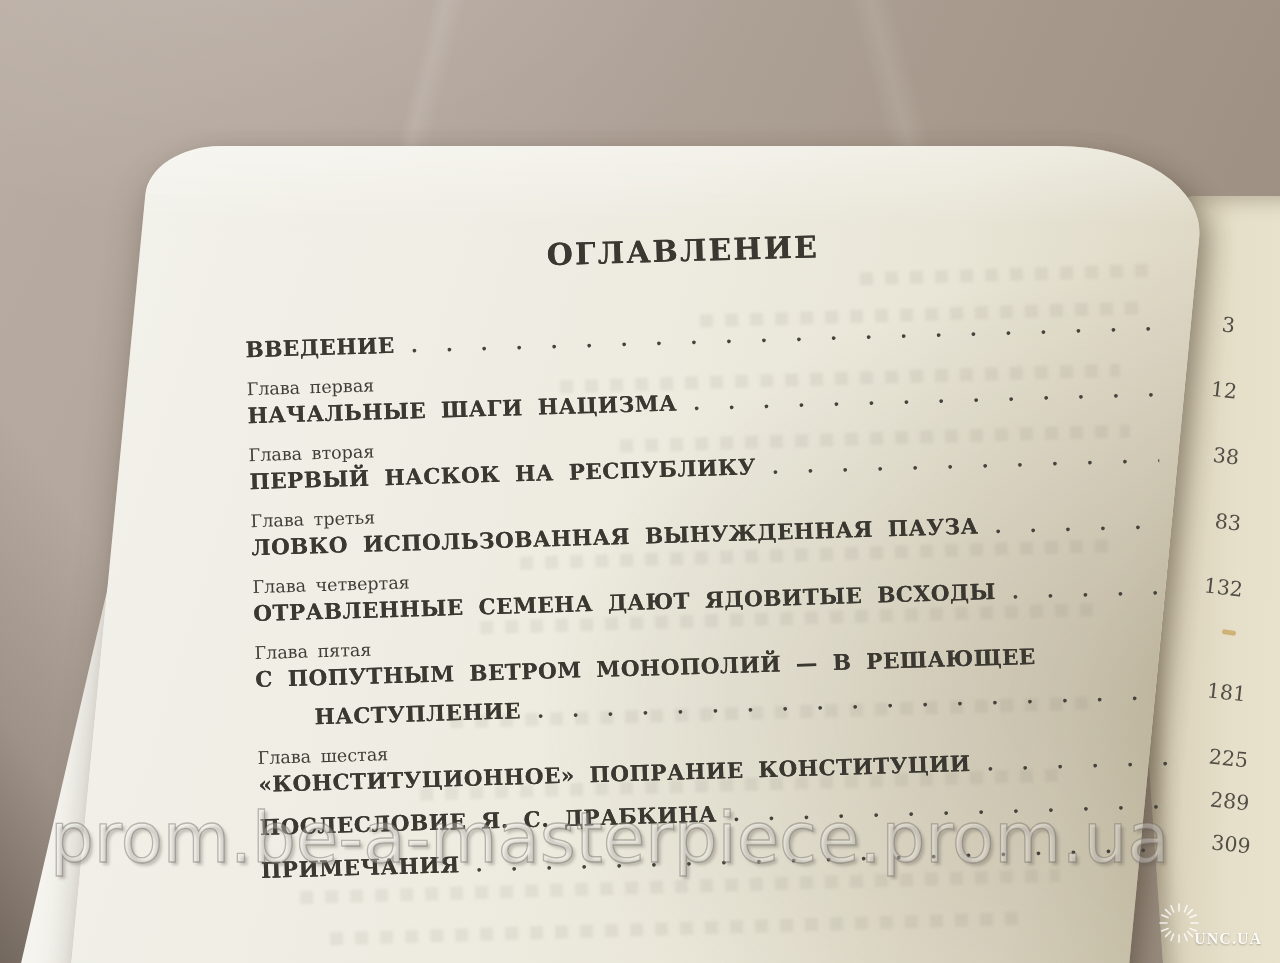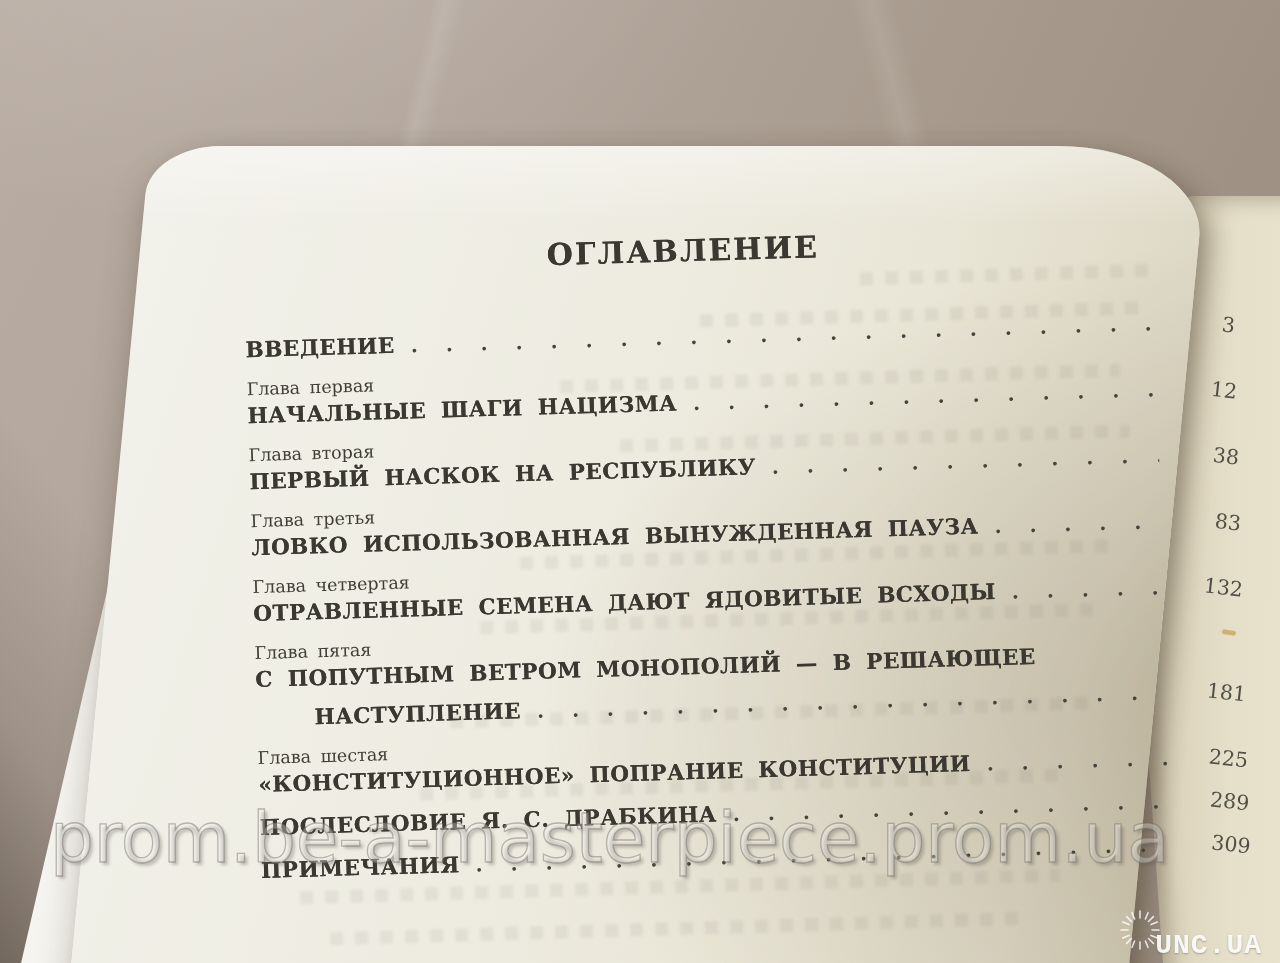--- a/index.html
+++ b/index.html
@@ -87,22 +87,22 @@
     font-size:69px;line-height:92px;letter-spacing:0;white-space:nowrap;
     color:rgba(250,250,247,0.30);
     -webkit-text-stroke:1.3px rgba(112,106,97,0.45);
     text-shadow:3px 3px 3px rgba(88,83,75,0.30);
   }
 
   
   .unc-logo{position:absolute;right:18px;top:898px;z-index:50;display:flex;align-items:center;
     color:rgba(255,255,255,0.92);text-shadow:0 1px 2px rgba(90,85,75,0.45);}
   .unc-logo .burst{margin-right:-6px;opacity:0.9;}
-  .unc-text{font-family:Liberation Mono, monospace;font-weight:bold;
-    font-size:28px;letter-spacing:1px;margin-top:32px;}
+  .unc-text{font-family:Liberation Serif, serif;font-weight:bold;
+    font-size:16px;letter-spacing:1px;margin-top:32px;}
   .speck{position:absolute;left:1222px;top:630px;width:14px;height:5px;border-radius:3px;
     background:#c9a662;opacity:0.8;transform:rotate(8deg);}
 </style>
 </head>
 <body>
 
 <div class="bg"></div>
 <div class="bg-streak1"></div>
 <div class="bg-streak2"></div>
 

